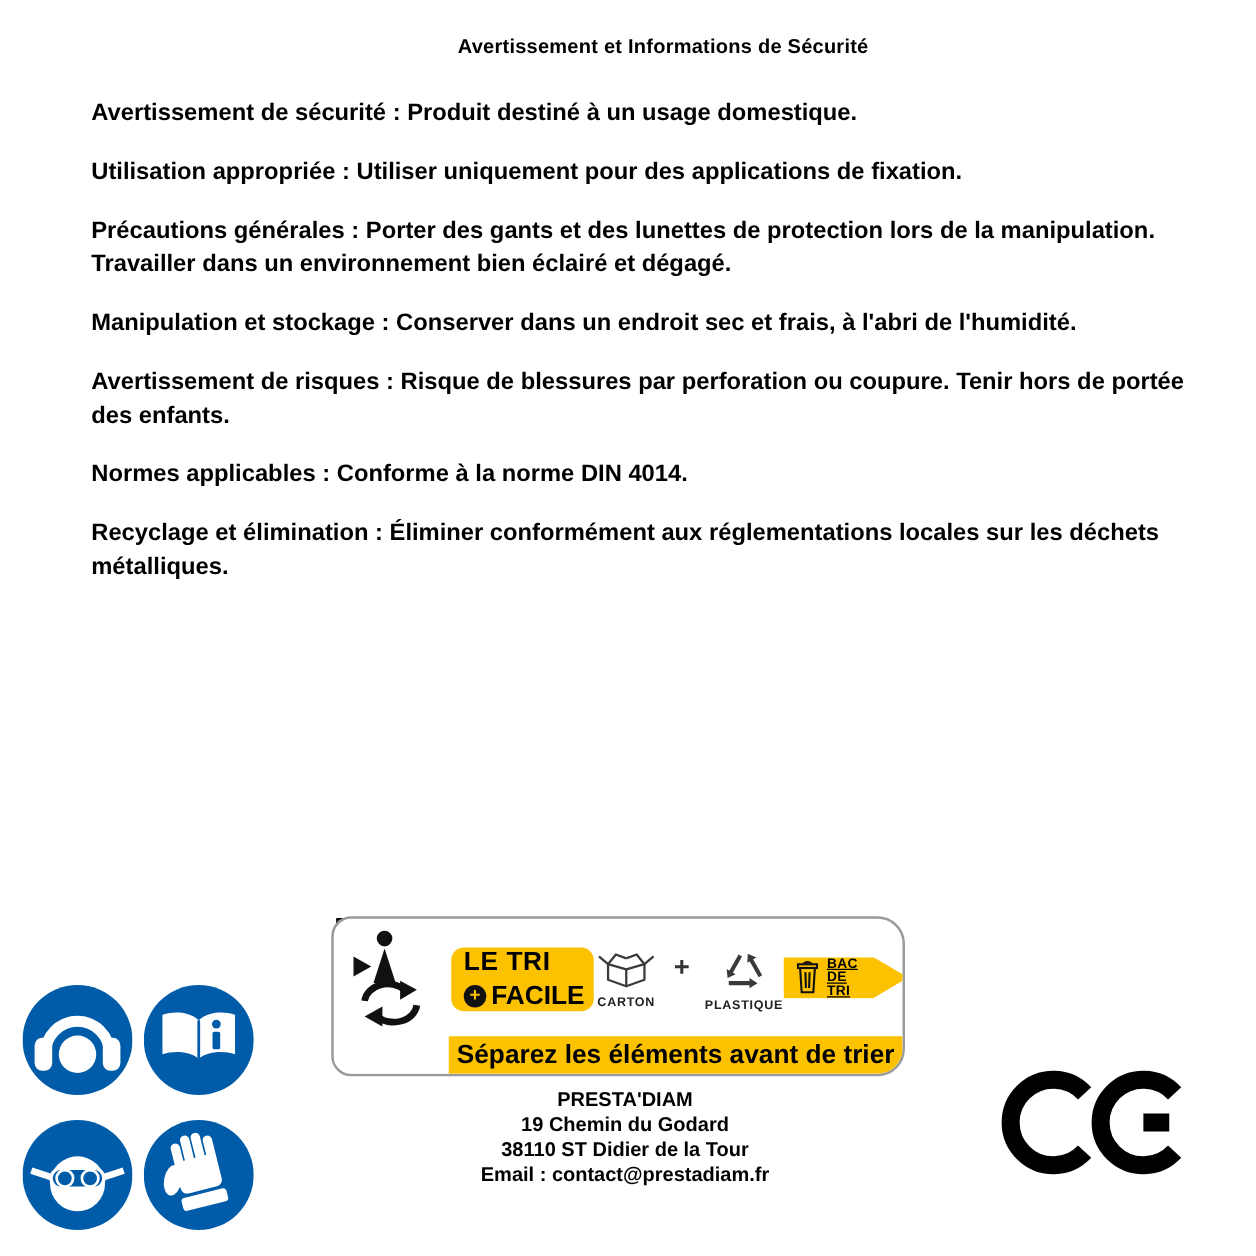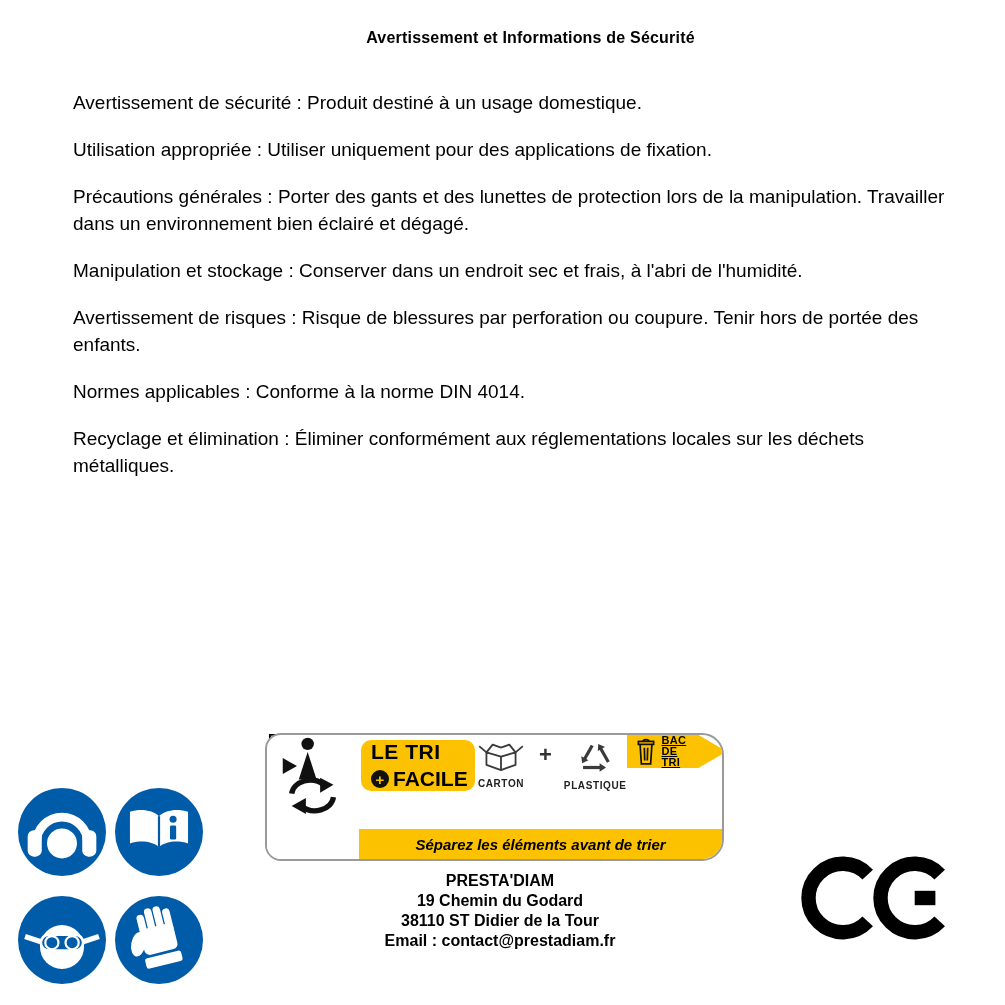--- a/index.html
+++ b/index.html
@@ -3,58 +3,58 @@
 <meta charset="utf-8">
 <style>
   html,body{margin:0;padding:0;background:#fff;}
   .page{position:relative;width:1005px;height:1005px;background:#fff;color:#000;
         font-family:"Liberation Sans","DejaVu Sans",sans-serif;overflow:hidden;}
 
   .doc-title{position:absolute;top:29px;left:0;width:100%;text-align:center;
              font-size:16px;font-weight:bold;letter-spacing:.2px;padding-left:28px;}
 
   .paragraphs{position:absolute;top:77px;left:73px;width:895px;}
-  .paragraphs p{margin:12px 0 20px 0;font-size:19px;line-height:27px;}
+  .paragraphs p{margin:0 0 20px 0;font-size:19px;line-height:27px;font-weight:bold;}
 
   
   .safety-grid{position:absolute;left:18px;top:788px;display:grid;
                grid-template-columns:88px 88px;grid-auto-rows:88px;
                column-gap:9px;row-gap:20px;}
   .m-icon svg{display:block;}
   .m-bg{fill:var(--safety-blue,#005CA9);}
   .m-fg{fill:#fff;}
   .m-blue{fill:var(--safety-blue,#005CA9);}
 
   
   .fr-code{position:absolute;left:268px;top:711px;font-size:14px;font-weight:bold;margin-top:20px;}
   .tri-label{position:absolute;left:265px;top:733px;width:455px;height:124px;
              border:2px solid #9a9a9a;border-radius:16px 22px 22px 16px;background:#fff;
              display:flex;flex-direction:column;overflow:hidden;}
-  .tri-top{display:flex;flex:1;align-items:flex-start;min-height:0;}
+  .tri-top{display:flex;flex:1;align-items:center;min-height:0;}
   .triman-box{flex:0 0 92px;display:flex;align-items:center;justify-content:center;}
   .tri-facile{flex:0 0 104px;margin:5px 0 3px 2px;background:var(--tri-yellow,#FCC200);
               border-radius:10px;display:flex;flex-direction:column;justify-content:center;
               padding-left:10px;gap:3px;}
   .tri-facile .l1{font-size:21px;font-weight:bold;letter-spacing:.5px;}
   .tri-facile .l2{display:flex;align-items:center;gap:4px;font-size:21px;font-weight:bold;}
   .plus-circle{width:18px;height:18px;border-radius:50%;background:#111;
                color:var(--tri-yellow,#FCC200);display:inline-flex;align-items:center;
                justify-content:center;font-size:15px;font-weight:bold;line-height:1;}
   .materials{flex:1;display:flex;align-items:center;justify-content:center;gap:12px;}
   .material{display:flex;flex-direction:column;align-items:center;gap:3px;}
   .material .cap{font-size:10px;font-weight:bold;letter-spacing:.6px;color:#222;}
   .mat-plus{font-size:22px;font-weight:bold;color:#333;margin-top:-16px;}
   .bin-pennant{flex:0 0 92px;background:var(--tri-yellow,#FCC200);
                clip-path:polygon(0 0,72% 0,100% 50%,72% 100%,0 100%);
                display:flex;align-items:center;gap:5px;padding-left:8px;text-decoration:underline;}
   .bin-text div{font-size:11px;font-weight:bold;line-height:11px;letter-spacing:.3px;}
   .tri-strip-row{flex:0 0 30px;display:flex;}
   .tri-strip-row .spacer{flex:0 0 92px;background:#fff;}
   .tri-strip{flex:1;background:var(--tri-yellow,#FCC200);display:flex;align-items:center;
-             justify-content:center;font-size:15px;font-weight:bold;font-style:italic;}
+             justify-content:center;font-size:21px;font-weight:bold;}
 
   
   .responsible{position:absolute;left:252px;top:871px;width:496px;text-align:center;
                font-size:16px;font-weight:bold;line-height:20px;}
 
   
   .ce-box{position:absolute;left:800px;top:853px;}
 </style>
 </head>
 <body>

